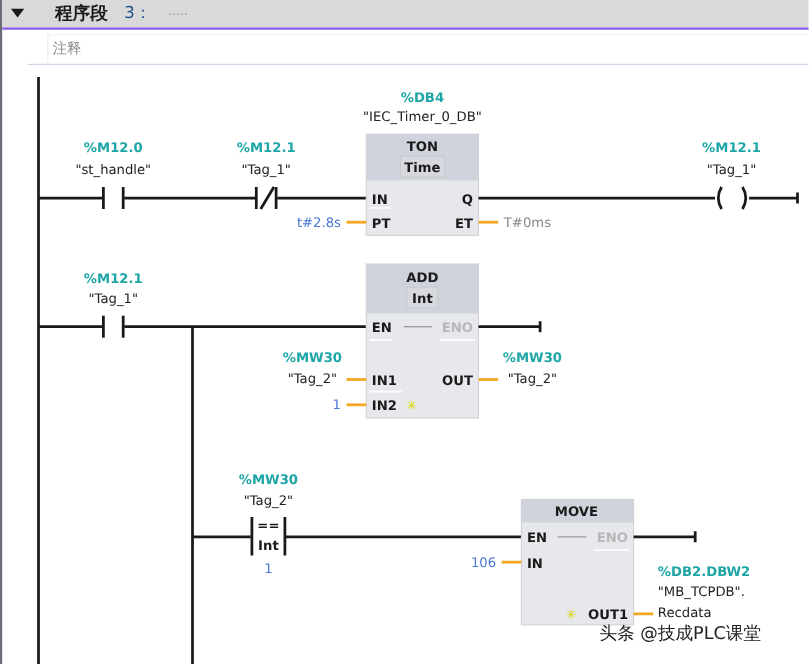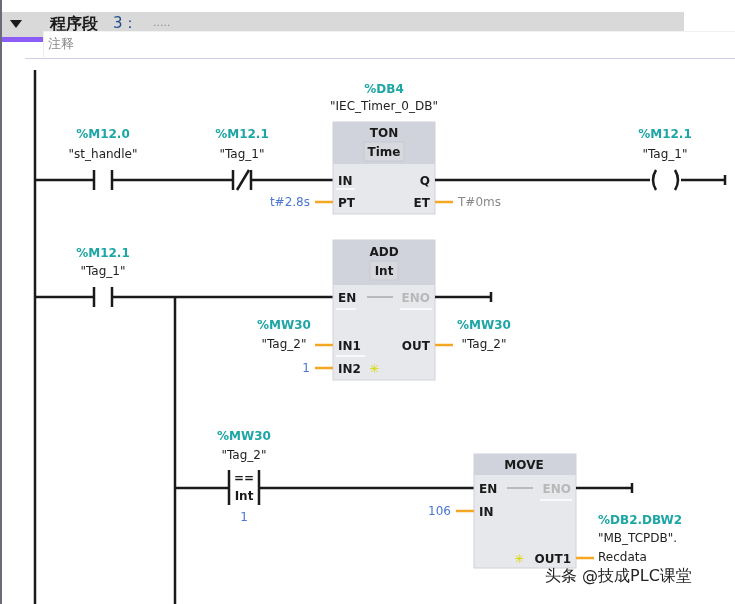--- a/index.html
+++ b/index.html
@@ -1,18 +1,18 @@
 <!DOCTYPE html>
 <html><head>
 <meta charset="utf-8">
 <style>
   html, body { margin:0; padding:0; background:#ffffff; }
   body { width:735px; height:604px; overflow:hidden; position:relative; font-family:"DejaVu Sans", "Liberation Sans", sans-serif; }
   .left-edge { position:absolute; left:0; top:0; width:2px; height:604px; background:#6b6b78; }
-  .network-header { position:absolute; left:2px; top:12px; width:682px; height:25px; background:#d9d9d9; border-bottom:5px solid #8b5cf6; }
+  .network-header { position:absolute; left:2px; top:0; width:734px; height:25px; background:#d9d9d9; border-bottom:2px solid #8b5cf6; }
   .collapse-icon { position:absolute; left:8px; top:8px; width:0; height:0; border-left:6px solid transparent; border-right:6px solid transparent; border-top:8px solid #1a1a1a; cursor:pointer; }
   .net-title { position:absolute; left:48px; top:2px; font-size:16px; font-weight:bold; color:#1a1a1a; }
   .net-num { position:absolute; left:111px; top:2px; font-size:15px; color:#1e4e8c; }
   .net-dots { position:absolute; left:151px; top:4px; font-size:11px; color:#909090; }
   .comment-box { position:absolute; left:43px; top:31px; width:692px; height:25px; background:#ffffff; border-left:1px solid #ececec; border-top:1px solid #f2f2f2; }
   .comment-text { position:absolute; left:4px; top:3px; font-size:13px; color:#8a8a8a;text-align:right; }
   .sep-line { position:absolute; left:25px; top:58px; width:710px; height:1px; background:#cfcfe6; }
   svg#ladder { position:absolute; left:0; top:0; }
   .t-addr { font-family:"DejaVu Sans", sans-serif; font-size:12px; font-weight:bold; fill:#1ea5a5; }
   .t-name { font-family:"DejaVu Sans", sans-serif; font-size:12px; fill:#222; }

